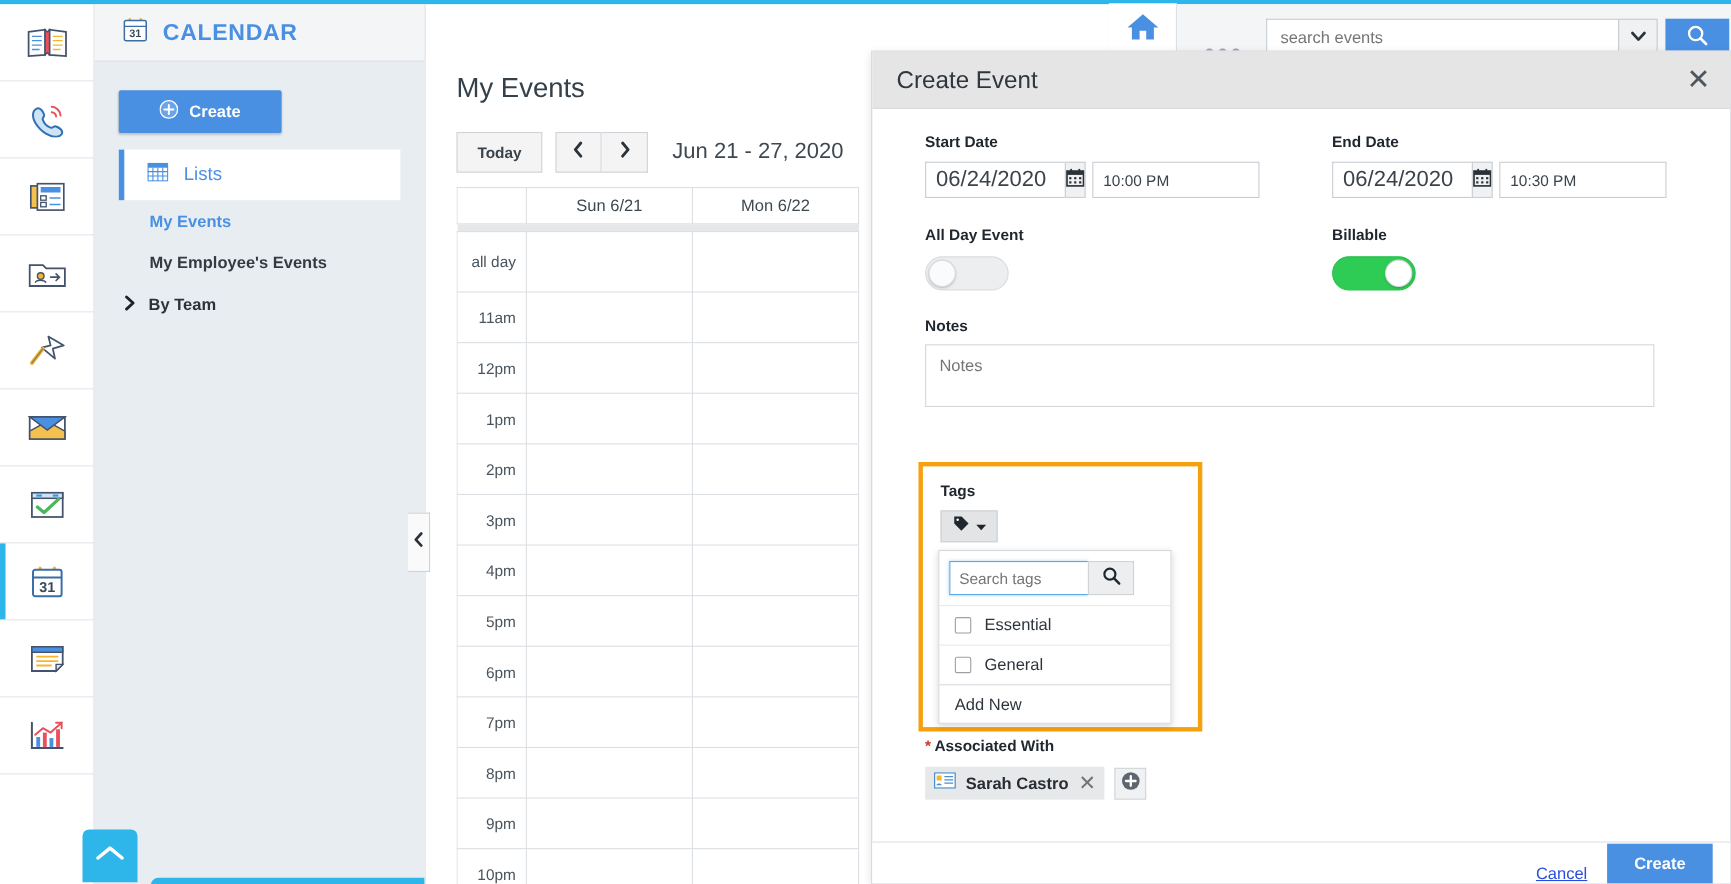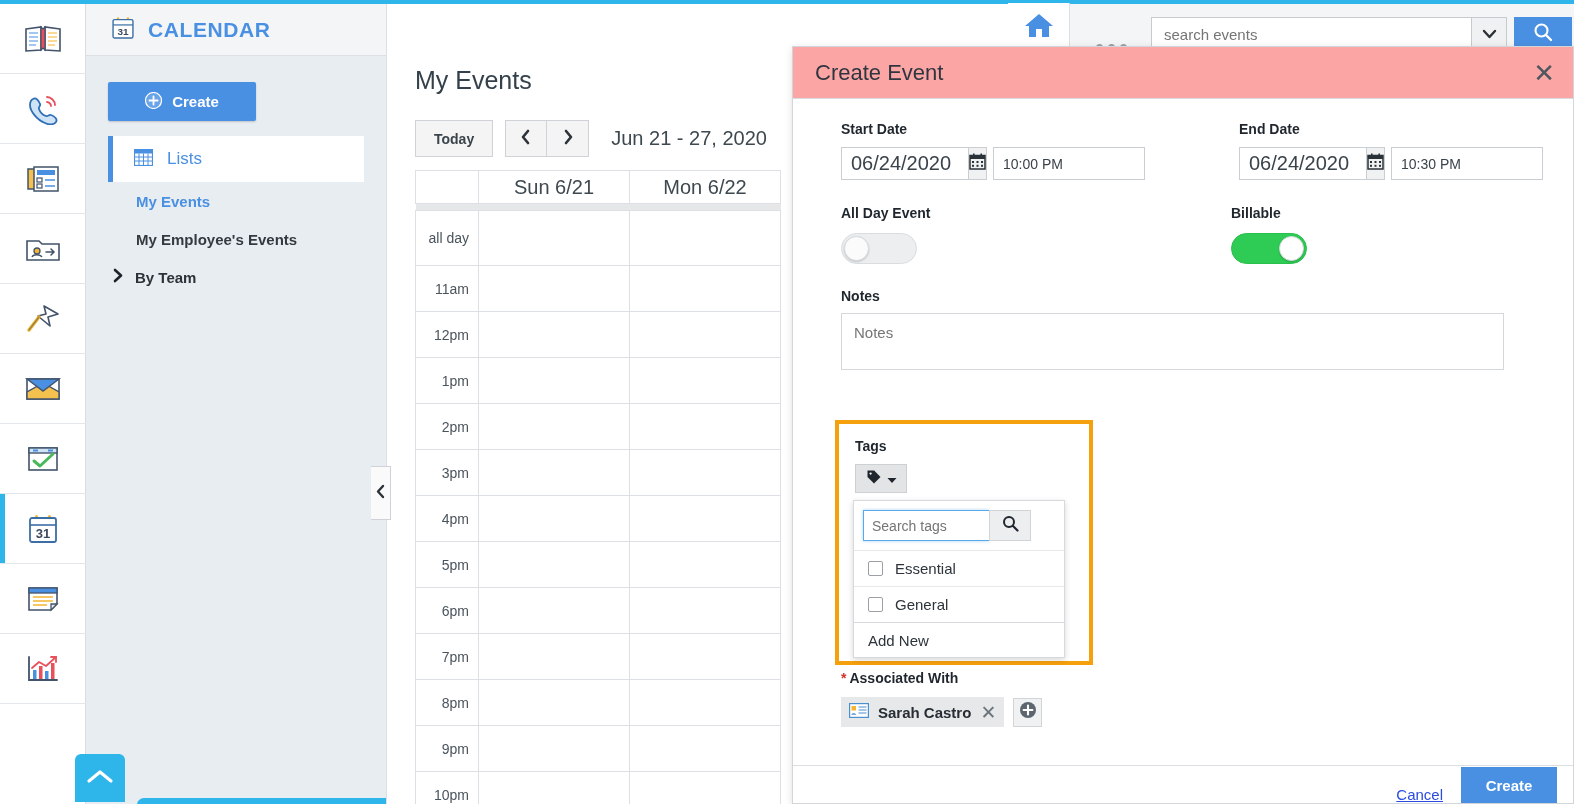--- a/index.html
+++ b/index.html
@@ -118,21 +118,21 @@
     display: flex; align-items: center; justify-content: center; cursor: pointer;
   }
   .btn-nav.first { margin-left: 12px; border-left: 1px solid #cfd3d7; }
   .cal-range { margin-left: 22px; font-size: 20px; color: #3e484f; }
 
   .grid-wrap { position: absolute; left: 28px; top: 166px; right: 0; bottom: 0; overflow: hidden; }
   table.cal { border-collapse: collapse; table-layout: fixed; }
   table.cal th, table.cal td { border: 1px solid #dcdfe3; }
   th.corner { width: 63px; height: 33px; }
   th.dayhead {
-    width: 151px; height: 33px; font-size: 20px; font-weight: normal;
+    width: 151px; height: 33px; font-size: 15px; font-weight: normal;
     color: #3e484f; text-align: center;
   }
   tr.spacer td { height: 7px; background: #e6e7e8; border-left: none; border-right: none; padding: 0; }
   td.timelbl {
     width: 63px; font-size: 14px; color: #4a545c;
     text-align: right; padding-right: 9px; vertical-align: middle;
   }
   td.allday-lbl { height: 55px; }
   td.slot { height: 46px; background: #fff; }
   td.allday-cell { height: 55px; background: #fff; }
@@ -164,33 +164,33 @@
     display: flex; align-items: center; justify-content: center; cursor: pointer;
   }
 
   
   .modal {
     position: absolute; left: 792px; top: 46px; width: 782px; height: 758px;
     background: #ffffff; border: 1px solid #d2d5d9;
     box-shadow: 0 2px 8px rgba(0,0,0,.12); z-index: 30;
   }
   .modal-head {
-    height: 52px; background: #fca5a5; border-bottom: 1px solid #d9dcdf;
+    height: 52px; background: #e5e5e5; border-bottom: 1px solid #d9dcdf;
     display: flex; align-items: center; padding: 0 18px 0 22px;
   }
   .modal-title { font-size: 22px; color: #2f3640; flex: 1; }
   .modal-x {
     font-size: 26px; color: #4e565e; line-height: 1; cursor: pointer;
     font-family: "DejaVu Sans", sans-serif;
   }
   .modal-body { position: relative; height: 655px; padding: 22px 48px 0 48px; }
   .flabel { font-size: 14px; font-weight: bold; color: #1f262d; }
   .req { color: #d0342c; font-weight: bold; margin-right: 3px; }
 
-  .row2 { display: flex; gap: 96px; }
+  .row2 { display: flex; gap: 68px; }
   .col { width: 302px; }
   .dt-row { display: flex; margin-top: 10px; }
   .dt-date {
     width: 127px; height: 33px; border: 1px solid #c9ced3; border-right: none;
     font-size: 20px; color: #3a424a; padding: 0 9px;
     font-family: "Liberation Sans", sans-serif; outline: none;
   }
   .dt-cal {
     width: 44px; height: 33px; background: #f0f1f2; border: 1px solid #c9ced3;
     display: flex; align-items: center; justify-content: center; cursor: pointer;

